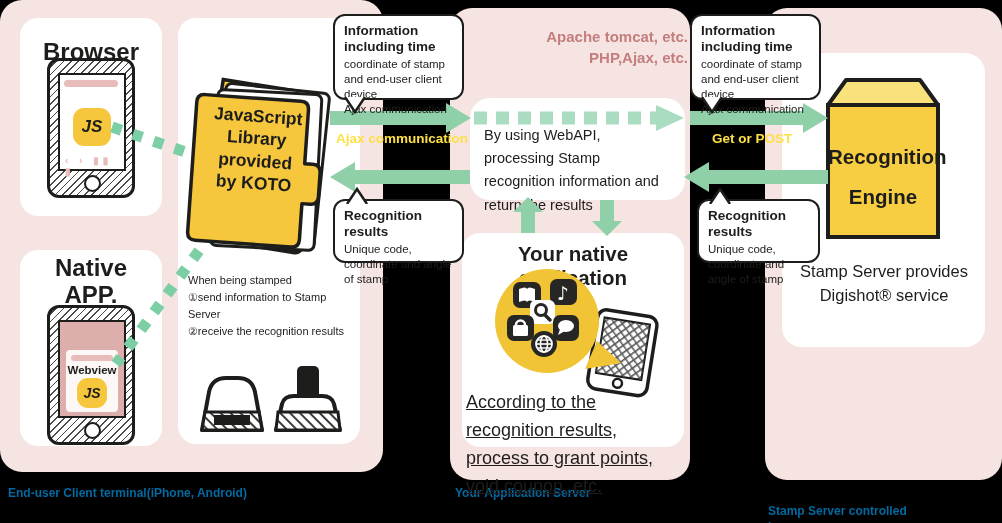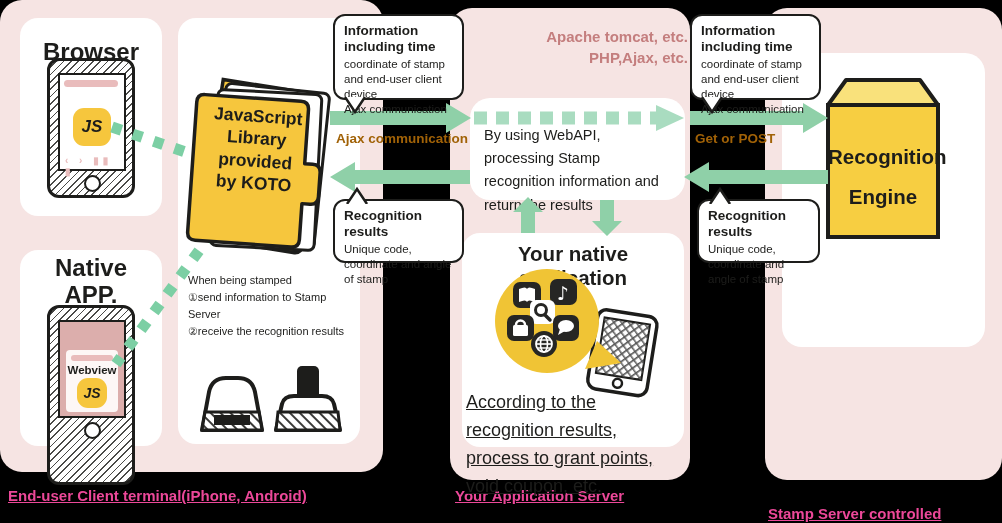--- a/index.html
+++ b/index.html
@@ -16,22 +16,22 @@
   .ptr{z-index:31;}
   .phone{border:3px solid #1d1d1b;border-radius:12px;box-sizing:border-box;z-index:11;
          background:repeating-linear-gradient(135deg,#fff 0 4px,#4a4a48 4px 5.2px);}
   .screen{position:absolute;border:2px solid #1d1d1b;background:#fff;}
   .pill{position:absolute;background:#e9bcbc;border-radius:4px;}
   .jsq{position:absolute;background:#f6c63d;border-radius:11px;display:flex;align-items:center;
        justify-content:center;font-weight:bold;font-style:italic;}
   .home{position:absolute;width:13px;height:13px;background:#fff;border:2.5px solid #1d1d1b;
         border-radius:50%;}
   .navrow{position:absolute;color:#e9bcbc;font-size:10px;font-weight:bold;letter-spacing:4px;}
-  .footer{position:absolute;color:#ec4899;font-weight:bold;font-size:15px;z-index:5;line-height:1.3;text-decoration:underline;}
-  .arrlabel{position:absolute;font-weight:bold;font-size:13.5px;color:#a16207;z-index:21;}
+  .footer{position:absolute;color:#0369a1;font-weight:bold;font-size:12px;z-index:5;line-height:1.3;}
+  .arrlabel{position:absolute;font-weight:bold;font-size:13.5px;color:#fde047;z-index:21;}
   .title-lg{font-weight:bold;font-size:24px;text-align:center;line-height:1.12;}
   svg{display:block;}
 </style>
 </head>
 <body>
 
 <div id="canvas">
 
   <div class="abs panel" style="left:0;top:8;width:383px;height:472px;"></div>
   <div class="abs panel" style="left:450px;top:8px;width:240px;height:472px;"></div>
@@ -53,21 +53,21 @@
       </div>
       <div class="navrow" style="left:5px;top:80px;">‹ › ▮▮ ▮</div>
     </div>
     <div class="home" style="left:34px;top:114px;"></div>
   </div>
 
   <div class="abs wbox" style="left:20px;top:250px;width:142px;height:196px;">
     <div class="title-lg pre" style="margin-top:5px;">Native
 APP.</div>
   </div>
-  <div class="abs phone" style="left:47px;top:305px;width:88px;height:180px;">
+  <div class="abs phone" style="left:47px;top:305px;width:88px;height:140px;">
     <div class="screen" style="left:8px;top:12px;width:64px;height:94px;background:#dcaeac;">
       <div class="abs" style="left:6px;top:28px;width:52px;height:62px;background:#fdf7f6;border-radius:4px;">
         <div class="pill" style="left:5px;top:5px;width:42px;height:6px;"></div>
         <div style="position:absolute;left:0;top:14px;width:52px;text-align:center;font-weight:bold;font-size:11.5px;">Webview</div>
         <div class="jsq" style="left:11px;top:28px;width:30px;height:30px;font-size:14px;">
           <span>JS</span>
         </div>
       </div>
     </div>
     <div class="home" style="left:34px;top:114px;"></div>
@@ -180,35 +180,37 @@
     </g>
   </svg>
 
   <div class="abs wbox" style="left:782px;top:53px;width:203px;height:294px;border-radius:20px;"></div>
   <svg class="abs" style="left:822px;top:76px;z-index:12;" width="122" height="168" viewBox="0 0 122 168">
     <polygon points="6,29 24,4 98,4 116,29" fill="#f9e17b" stroke="#1d1d1b" stroke-width="4" stroke-linejoin="round"></polygon>
     <rect x="6" y="29" width="110" height="132" fill="#f7ce41" stroke="#1d1d1b" stroke-width="4"></rect>
   </svg>
   <div class="abs pre" style="left:828px;top:137px;width:110px;text-align:center;font-weight:bold;font-size:20.5px;line-height:1.95;z-index:13;">Recognition
 Engine</div>
+  <div class="abs pre" style="left:786px;top:260px;width:196px;text-align:center;font-size:16.5px;line-height:1.45;z-index:12;">Stamp Server provides
+Digishot® service</div>
 
   <svg class="abs" style="left:0;top:0;z-index:20;" width="1002" height="523" viewBox="0 0 1002 523">
     <line x1="112" y1="127" x2="200" y2="157" stroke="#7ccfa4" stroke-width="11" stroke-dasharray="10 12"></line>
     <line x1="212" y1="233" x2="116" y2="364" stroke="#7ccfa4" stroke-width="11" stroke-dasharray="10 12"></line>
     <path d="M330,111 L446,111 L446,103 L471,118 L446,133 L446,125 L330,125 Z" fill="#8fd0a8"></path>
     <line x1="474" y1="118" x2="656" y2="118" stroke="#a9dcc0" stroke-width="13" stroke-dasharray="13 9"></line>
     <polygon points="656,105 684,118 656,131" fill="#a9dcc0"></polygon>
     <path d="M690,111 L803,111 L803,103 L828,118 L803,133 L803,125 L690,125 Z" fill="#8fd0a8"></path>
     <path d="M470,170 L355,170 L355,162 L330,177 L355,192 L355,184 L470,184 Z" fill="#8fd0a8"></path>
     <path d="M828,170 L709,170 L709,162 L684,177 L709,192 L709,184 L828,184 Z" fill="#8fd0a8"></path>
     <path d="M521,233 L521,212 L513,212 L528,197 L543,212 L535,212 L535,233 Z" fill="#8fd0a8"></path>
     <path d="M600,200 L600,221 L592,221 L607,236 L622,221 L614,221 L614,200 Z" fill="#8fd0a8"></path>
   </svg>
   <div class="arrlabel" style="left:336px;top:131px;">Ajax communication</div>
-  <div class="arrlabel" style="left:695px;top:131px;">Get or POST</div>
+  <div class="arrlabel" style="left:712px;top:131px;">Get or POST</div>
 
   <div class="abs callout" style="left:333px;top:14px;width:131px;height:86px;">
     <div class="ct">Information including time</div>
     <div class="cb pre">coordinate of stamp and end-user client device
 Ajax communication</div>
   </div>
   <svg class="abs ptr" style="left:344px;top:97px;" width="24" height="18" viewBox="0 0 24 18">
     <path d="M1,0 L11,15 L21,0" fill="#fff" stroke="#1d1d1b" stroke-width="2.5"></path>
   </svg>
 

